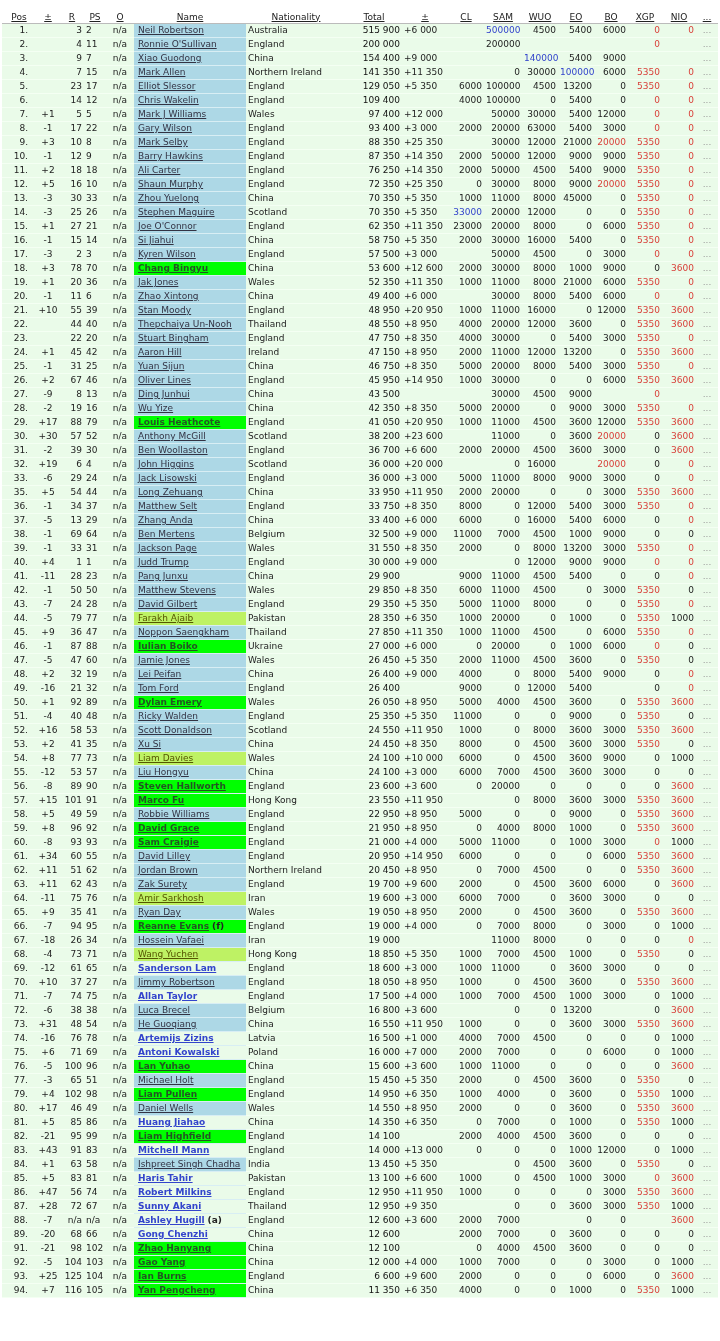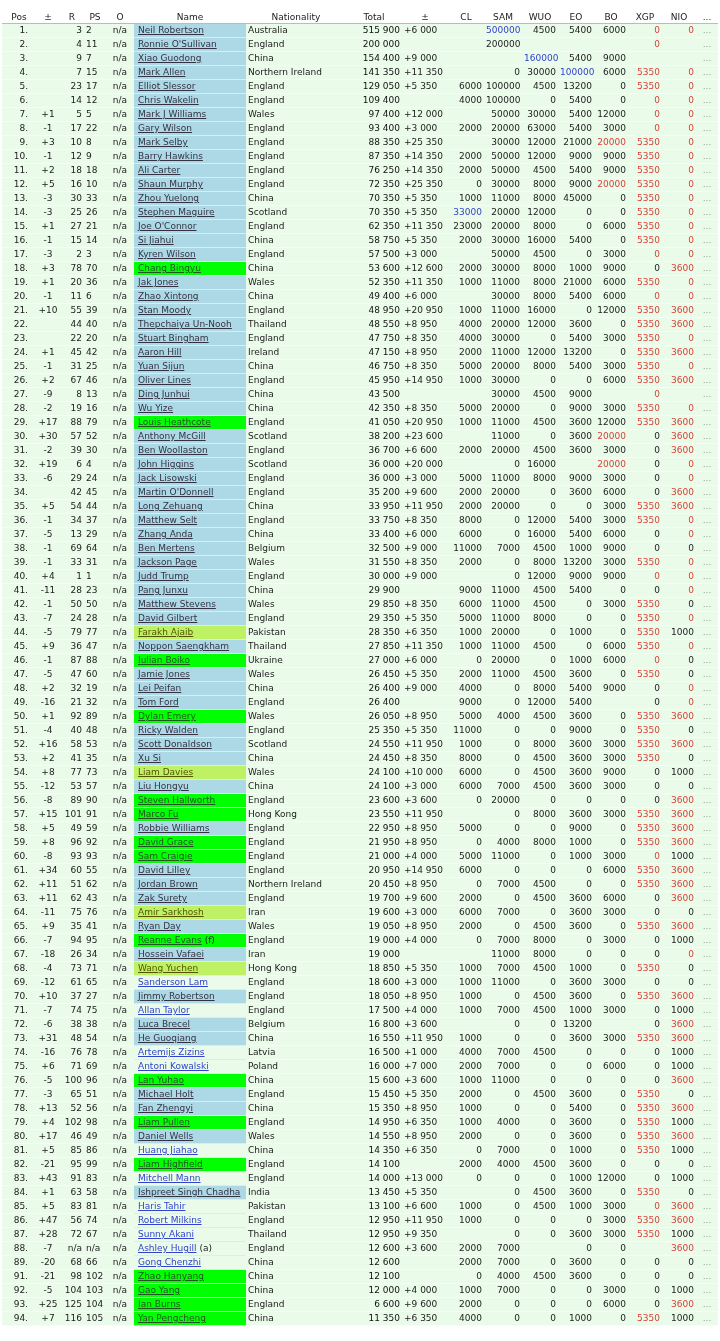--- a/index.html
+++ b/index.html
@@ -1,29 +1,29 @@
 <!DOCTYPE html>
 <html><head>
 <meta charset="utf-8">
 <style>
   html, body { margin:0; padding:0; background:#ffffff; }
   body { width:720px; height:1341px; overflow:hidden; font-family:"DejaVu Sans", sans-serif; font-size:9px; color:#222; position:relative; }
   .page { position:absolute; left:0; top:0; width:720px; height:1333px; overflow:hidden; }
   table { border-collapse:collapse; width:716px; margin-left:2px; table-layout:fixed; margin-top:10px; }
-  th { font-weight:normal; font-size:9px; height:13px; padding:0 2px; border-bottom:1px solid #bbb; background:#fff; color:#222; white-space:nowrap; }
+  th { font-weight:normal; font-size:9px; height:13px; padding:0 2px; border-bottom:1px solid #bbb; background:#fff; color:#222; white-space:nowrap;text-decoration:underline; }
   td { height:13px; padding:0 2px; white-space:nowrap; overflow:hidden; line-height:13px; background:#eafbe9; border-bottom:1px solid #f4fff3; }
   td.pos { text-align:right; padding-right:8px; }
   td.c { text-align:center; }
   td.r { text-align:right; }
   td.l { text-align:left; }
   td.tot { text-align:right; color:#111; }
   td.name { background:#add8e6; padding-left:4px; border-bottom:1px solid #d8eef4; }
-  td.name.green { background:#00ff00; }
+  td.name.green { background:#00ff00;font-weight:bold; }
   td.name.yellow { background:#bef264; }
-  td.name.plain { background:#eafbe9; }
+  td.name.plain { background:#eafbe9;font-weight:bold; }
   td.name a { color:#334; text-decoration:underline; }
   td.name.plain a { color:#3344cc; }
   td.name.green a { color:#225522; }
   td.name.yellow a { color:#555500; }
   .red { color:#d9403a; }
   .blue { color:#3344cc; }
   td.dots { color:#999; text-align:center; }
 </style>
 </head>
 <body>
@@ -114,21 +114,21 @@
           <td class="c"></td>
           <td class="r">9</td>
           <td class="l">7</td>
           <td class="c">n/a</td>
           <td class="name "><a>Xiao Guodong</a></td>
           <td class="l">China</td>
           <td class="tot">154 400</td>
           <td class="l">+9 000</td>
           <td class="r"></td>
           <td class="r"></td>
-          <td class="r blue">160000</td>
+          <td class="r blue">140000</td>
           <td class="r">5400</td>
           <td class="r">9000</td>
           <td class="r"></td>
           <td class="r"></td>
           <td class="dots">...</td>
         </tr>
         <tr>
           <td class="pos">4.</td>
           <td class="c"></td>
           <td class="r">7</td>
@@ -692,39 +692,20 @@
           <td class="r">5000</td>
           <td class="r">11000</td>
           <td class="r">8000</td>
           <td class="r">9000</td>
           <td class="r">3000</td>
           <td class="r">0</td>
           <td class="r red">0</td>
           <td class="dots">...</td>
         </tr>
         <tr>
-          <td class="pos">34.</td>
-          <td class="c"></td>
-          <td class="r">42</td>
-          <td class="l">45</td>
-          <td class="c">n/a</td>
-          <td class="name "><a>Martin O'Donnell</a></td>
-          <td class="l">England</td>
-          <td class="tot">35 200</td>
-          <td class="l">+9 600</td>
-          <td class="r">2000</td>
-          <td class="r">20000</td>
-          <td class="r">0</td>
-          <td class="r">3600</td>
-          <td class="r">6000</td>
-          <td class="r">0</td>
-          <td class="r red">3600</td>
-          <td class="dots">...</td>
-        </tr>
-        <tr>
           <td class="pos">35.</td>
           <td class="c">+5</td>
           <td class="r">54</td>
           <td class="l">44</td>
           <td class="c">n/a</td>
           <td class="name "><a>Long Zehuang</a></td>
           <td class="l">China</td>
           <td class="tot">33 950</td>
           <td class="l">+11 950</td>
           <td class="r">2000</td>
@@ -1528,39 +1509,20 @@
           <td class="r">2000</td>
           <td class="r">0</td>
           <td class="r">4500</td>
           <td class="r">3600</td>
           <td class="r">0</td>
           <td class="r red">5350</td>
           <td class="r">0</td>
           <td class="dots">...</td>
         </tr>
         <tr>
-          <td class="pos">78.</td>
-          <td class="c">+13</td>
-          <td class="r">52</td>
-          <td class="l">56</td>
-          <td class="c">n/a</td>
-          <td class="name "><a>Fan Zhengyi</a></td>
-          <td class="l">China</td>
-          <td class="tot">15 350</td>
-          <td class="l">+8 950</td>
-          <td class="r">1000</td>
-          <td class="r">0</td>
-          <td class="r">0</td>
-          <td class="r">5400</td>
-          <td class="r">0</td>
-          <td class="r red">5350</td>
-          <td class="r red">3600</td>
-          <td class="dots">...</td>
-        </tr>
-        <tr>
           <td class="pos">79.</td>
           <td class="c">+4</td>
           <td class="r">102</td>
           <td class="l">98</td>
           <td class="c">n/a</td>
           <td class="name green"><a>Liam Pullen</a></td>
           <td class="l">England</td>
           <td class="tot">14 950</td>
           <td class="l">+6 350</td>
           <td class="r">1000</td>

